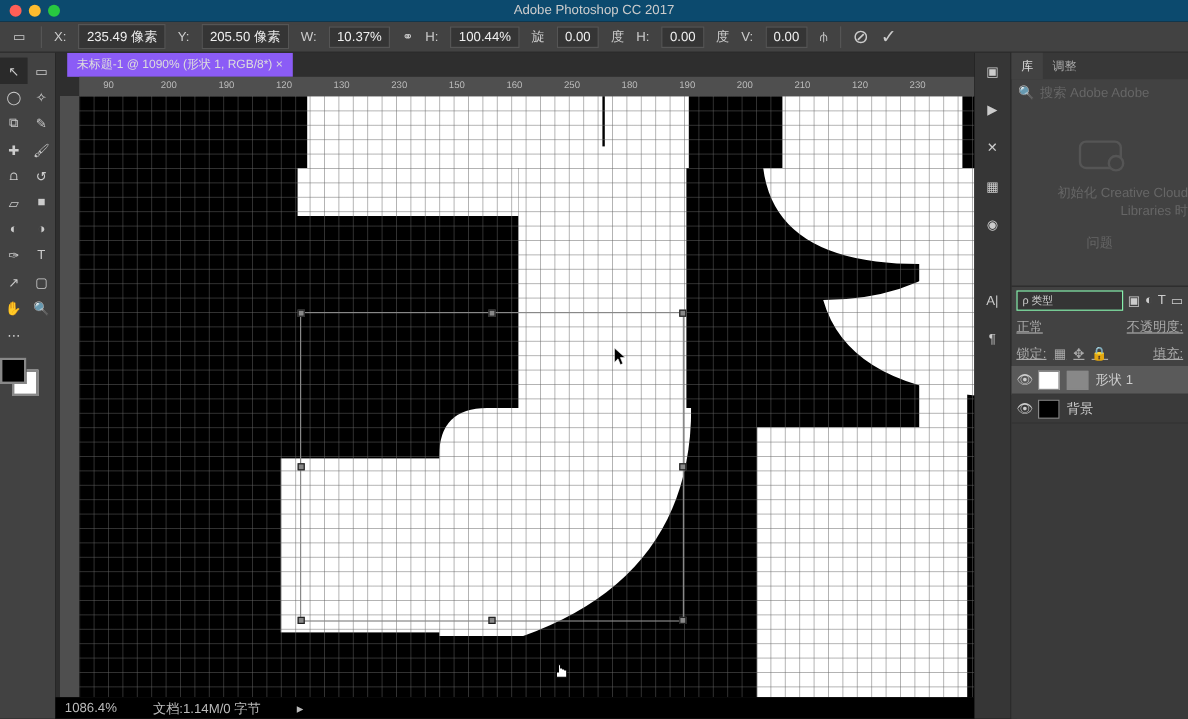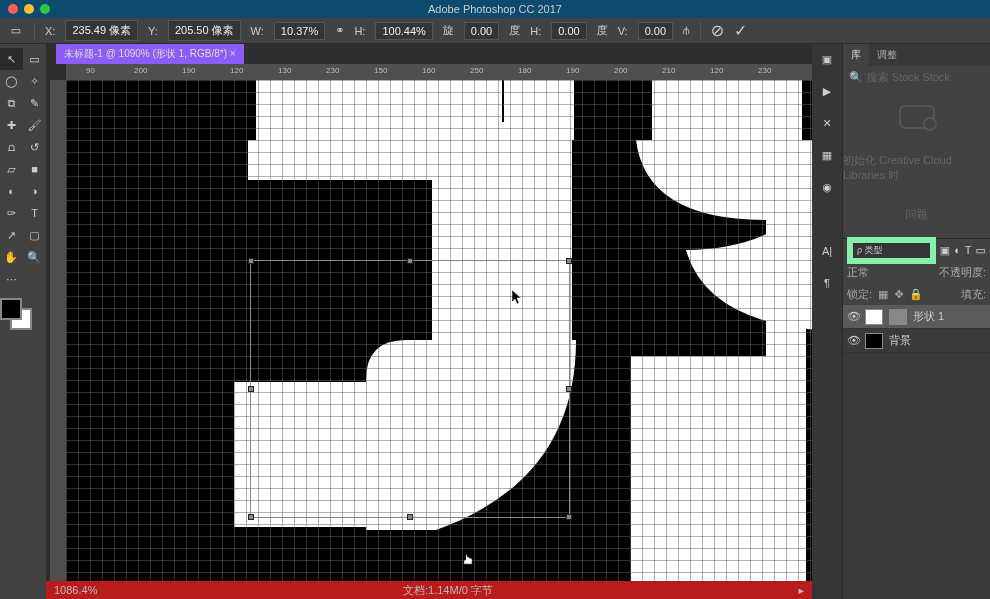--- a/index.html
+++ b/index.html
@@ -28,34 +28,34 @@
   .swbg { position: absolute; width: 22px; height: 22px; background: #fff; border: 2px solid #888; top: 10px; left: 10px; }
   .canvaswrap { flex: 1; background: #2e2e2e; position: relative; overflow: hidden; }
   .doctab { position: absolute; top: 0; left: 10px; height: 20px; display: flex; align-items: center; padding: 0 8px; background: #8b5cf6; color: #ddd; font-size: 10px; }
   .rulerx { position: absolute; top: 20px; left: 20px; right: 0; height: 16px; background: #4f4f4f; color: #bbb; font-size: 8px; overflow: hidden; }
   .rulery { position: absolute; top: 36px; left: 4px; width: 16px; bottom: 18px; background: #4f4f4f; }
   .canvas { position: absolute; top: 36px; left: 20px; right: 0; bottom: 18px; background: #000; overflow: hidden; }
   .grid { position: absolute; inset: 0; background-image: linear-gradient(to right, rgba(100,100,100,0.5) 1px, transparent 1px), linear-gradient(to bottom, rgba(100,100,100,0.5) 1px, transparent 1px); background-size: 12px 12px; }
   .shapewhite { position: absolute; background: #fff; }
   .transform { position: absolute; border: 1px solid #888; }
   .thandle { position: absolute; width: 6px; height: 6px; background: #888; border: 1px solid #222; }
-  .statusbar { position: absolute; bottom: 0; left: 0; right: 0; height: 18px; background: #b91c1c; display: flex; align-items: center; gap: 18px; padding: 0 8px; color: #bbb; font-size: 10px; justify-content: space-between; }
+  .statusbar { position: absolute; bottom: 0; left: 0; right: 0; height: 18px; background: #000000; display: flex; align-items: center; gap: 30px; padding: 0 8px; color: #bbb; font-size: 10px; }
   .sidestrip { width: 30px; background: #363636; display: flex; flex-direction: column; align-items: center; padding-top: 6px; gap: 14px; }
   .sideico { width: 18px; height: 18px; color: #ccc; display: flex; align-items: center; justify-content: center; }
   .panelcol { width: 148px; background: #424242; display: flex; flex-direction: column; border-left: 1px solid #2a2a2a; }
   .ptabs { display: flex; background: #383838; height: 22px; }
   .ptab { padding: 4px 8px; color: #aaa; font-size: 10px; }
   .ptab.act { background: #424242; color: #ddd; }
-  .libpanel { flex: 0 0 150px; display: flex; flex-direction: column; align-items: center; justify-content: center; color: #666; font-size: 9px; text-align: left; gap: 24px; }
+  .libpanel { flex: 0 0 150px; display: flex; flex-direction: column; align-items: center; justify-content: center; color: #666; font-size: 9px; text-align: right; gap: 12px; }
   .cicon { width: 36px; height: 24px; border: 2px solid #555; border-radius: 6px; position: relative; }
   .cicon::after { content: ''; position: absolute; right: -4px; bottom: -4px; width: 10px; height: 10px; border: 2px solid #555; border-radius: 50%; background: #424242; }
   .layerspanel { border-top: 1px solid #2a2a2a; flex: 1; display: flex; flex-direction: column; }
   .lptoolbar { display: flex; align-items: center; height: 22px; padding: 0 4px; gap: 4px; }
-  .lpsel { background: #353535; border: 6px solid #86efac; padding: 1px 4px; font-size: 9px; color: #ccc; flex: 1; }
-  .lprow { display: flex; align-items: center; height: 22px; padding: 0 4px; gap: 6px; color: #aaa; font-size: 9px; }
+  .lpsel { background: #353535; border: 1px solid #86efac; padding: 1px 4px; font-size: 9px; color: #ccc; flex: 1; }
+  .lprow { display: flex; align-items: center; height: 22px; padding: 0 4px; gap: 6px; color: #aaa; font-size: 9px; text-decoration: underline; }
   .layerlist { flex: 1; background: #3a3a3a; }
   .layer { display: flex; align-items: center; height: 24px; padding: 0 4px; gap: 6px; border-bottom: 1px solid #333; }
   .layer.sel { background: #5a5a5a; }
   .eye { width: 12px; color: #ccc; }
   .lthumb { width: 18px; height: 16px; background: #fff; border: 1px solid #888; }
   .lthumb.blk { background: #000; }
   .rtick { position: absolute; top: 2px; color: #bbb; font-size: 8px; }
   .cursor { position: absolute; width: 12px; height: 16px; pointer-events: none; }
   .cursor svg { width: 12px; height: 16px; }
   .searchbar { height: 22px; display:flex; align-items:center; padding:0 6px; color:#666; font-size:9px; }
@@ -227,21 +227,21 @@
       <div class="sideico">¶</div>
     </div>
 
     <div class="panelcol">
       <div class="ptabs">
         <div class="ptab act">库</div>
         <div class="ptab">调整</div>
       </div>
       <div class="searchbar">
         <span>🔍</span>
-        <span style="margin-left:4px;">搜索 Stock Stock</span>
+        <span style="margin-left:4px;">搜索 Adobe Adobe</span>
       </div>
       <div class="libpanel">
         <div class="cicon"></div>
         <div>初始化 Creative Cloud Libraries 时</div>
         <div>问题</div>
       </div>
 
       <div class="layerspanel">
         <div class="lptoolbar">
           <div class="lpsel">ρ 类型</div>

